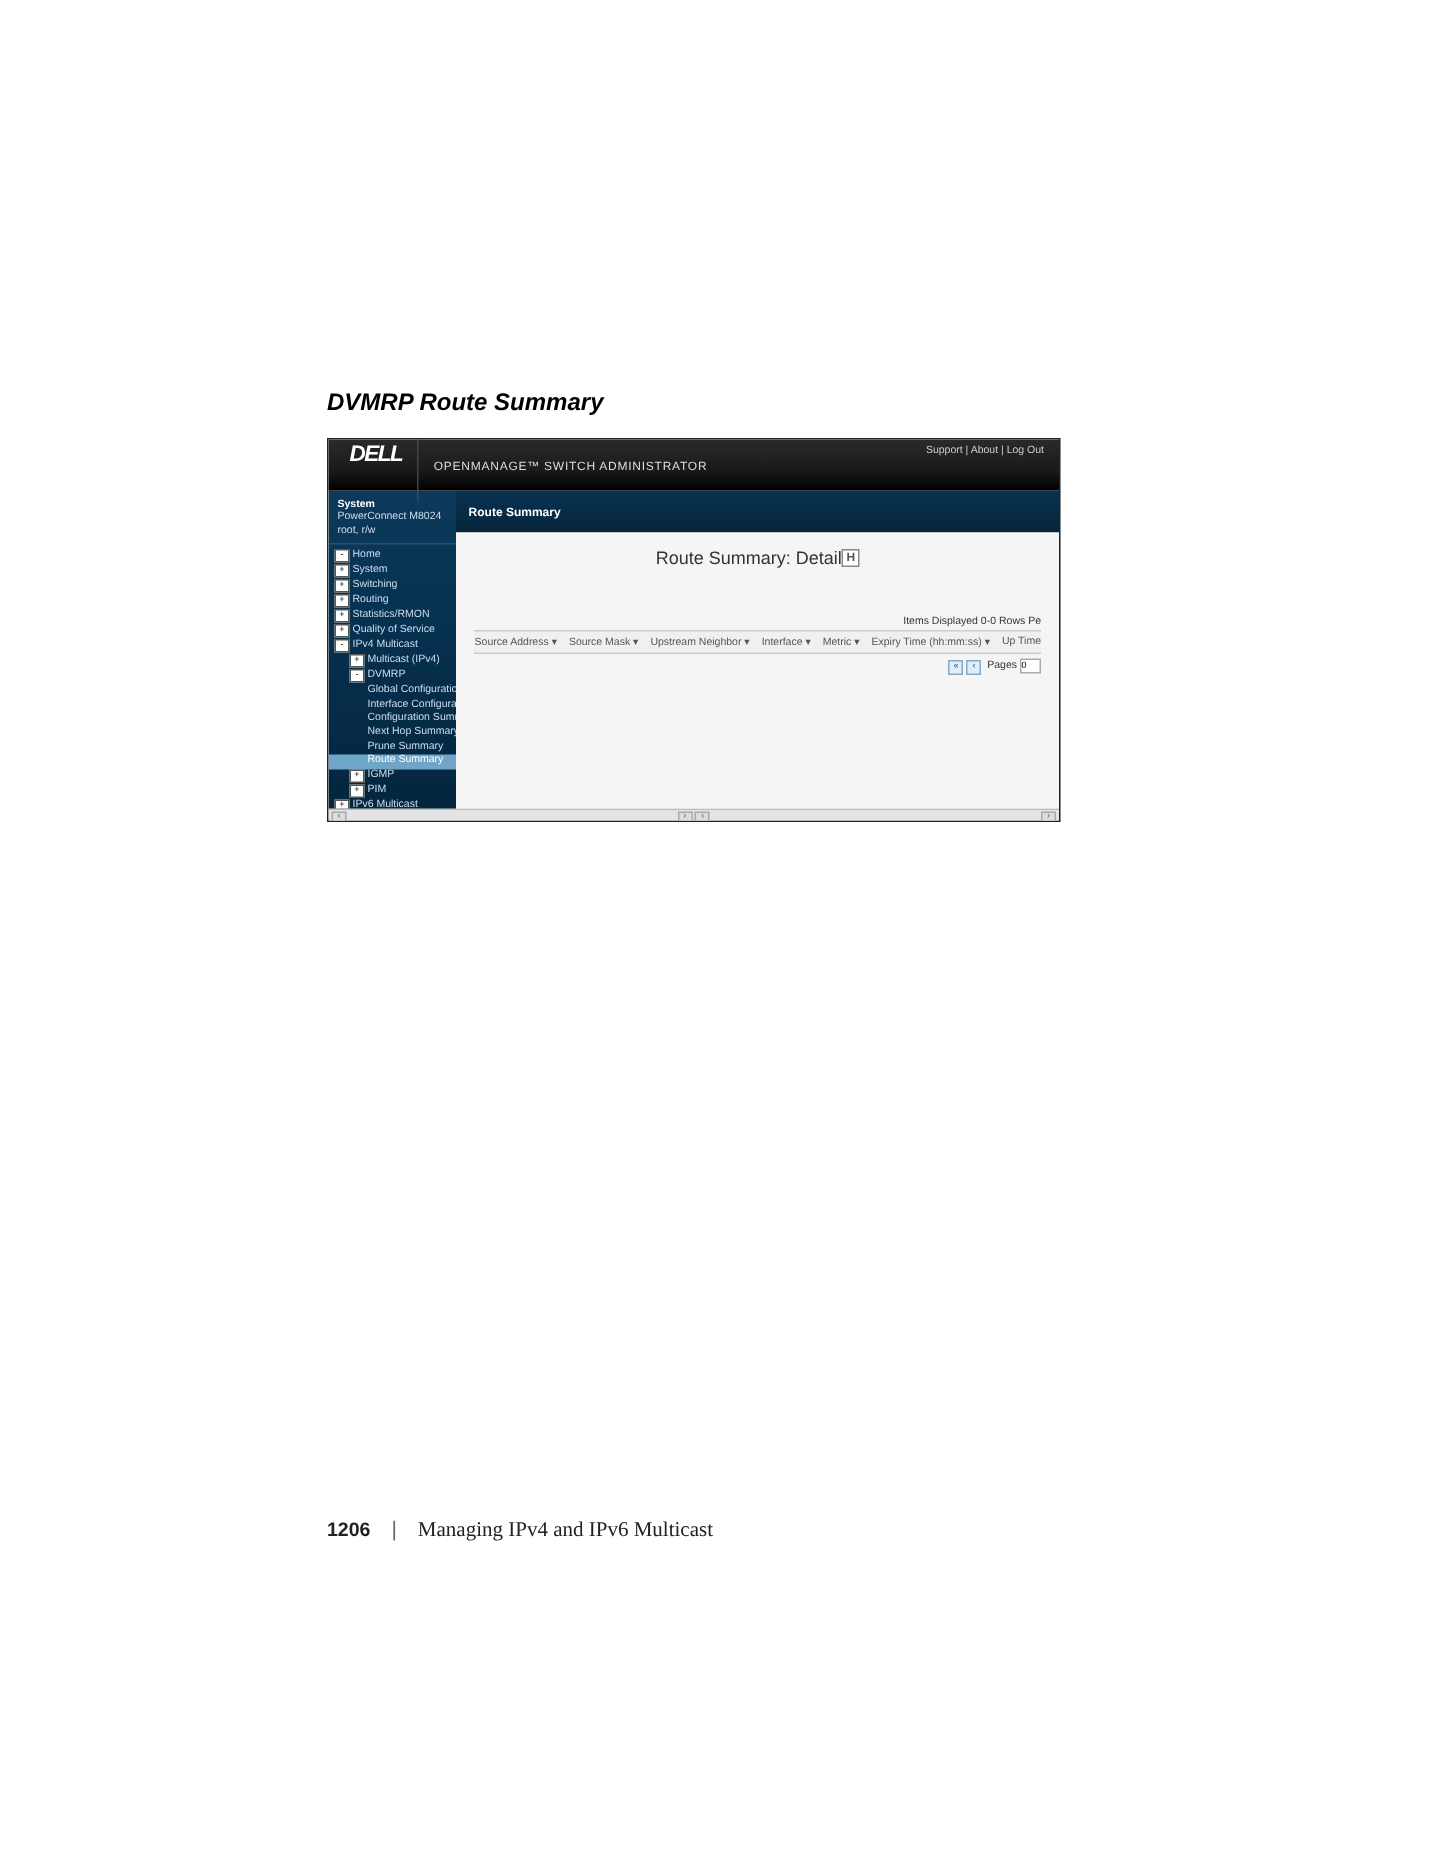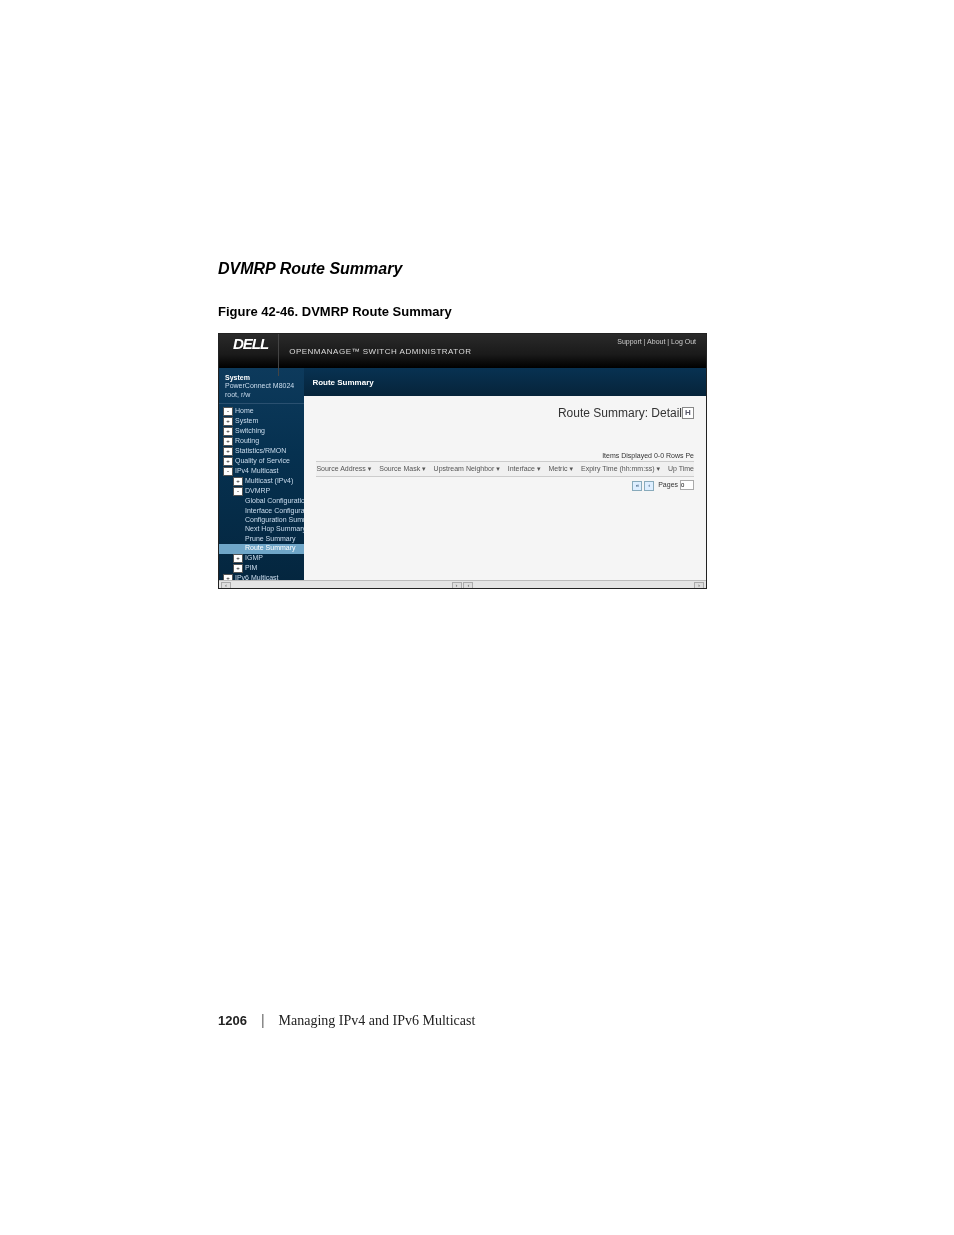--- a/index.html
+++ b/index.html
@@ -148,21 +148,21 @@
     flex: 1;
     padding: 10px 12px;
     background: #f5f5f5;
     position: relative;
   }
   .ss-detail-title {
     font-size: 12px;
     color: #333;
     margin-bottom: 32px;
     display: flex;
-    justify-content: flex-end;
+    justify-content: center;
     align-items: center;
   }
   .print-icon {
     width: 10px;
     height: 10px;
     background: #fff;
     border: 1px solid #888;
     position: relative;
     font-size: 8px;
     text-align: center;
@@ -248,21 +248,20 @@
   .page-footer .chapter { font-family: Georgia, serif; font-size: 14px; }
 </style>
 </head>
 <body>
 
 <div class="page">
   <h2 class="heading">DVMRP Route Summary</h2>
 
 
 
-  <div class="figure-caption">Figure 42-46.    DVMRP Route Summary</div>
 
   <div class="screenshot">
     <div class="ss-header">
       <div class="ss-logo">DELL</div>
       <div class="ss-product">OPENMANAGE™ SWITCH ADMINISTRATOR</div>
       <div class="ss-top-links">Support  |  About  |  Log Out</div>
     </div>
     <div class="ss-body">
       <div class="ss-sidebar">
         <div class="sb-head">System</div>

